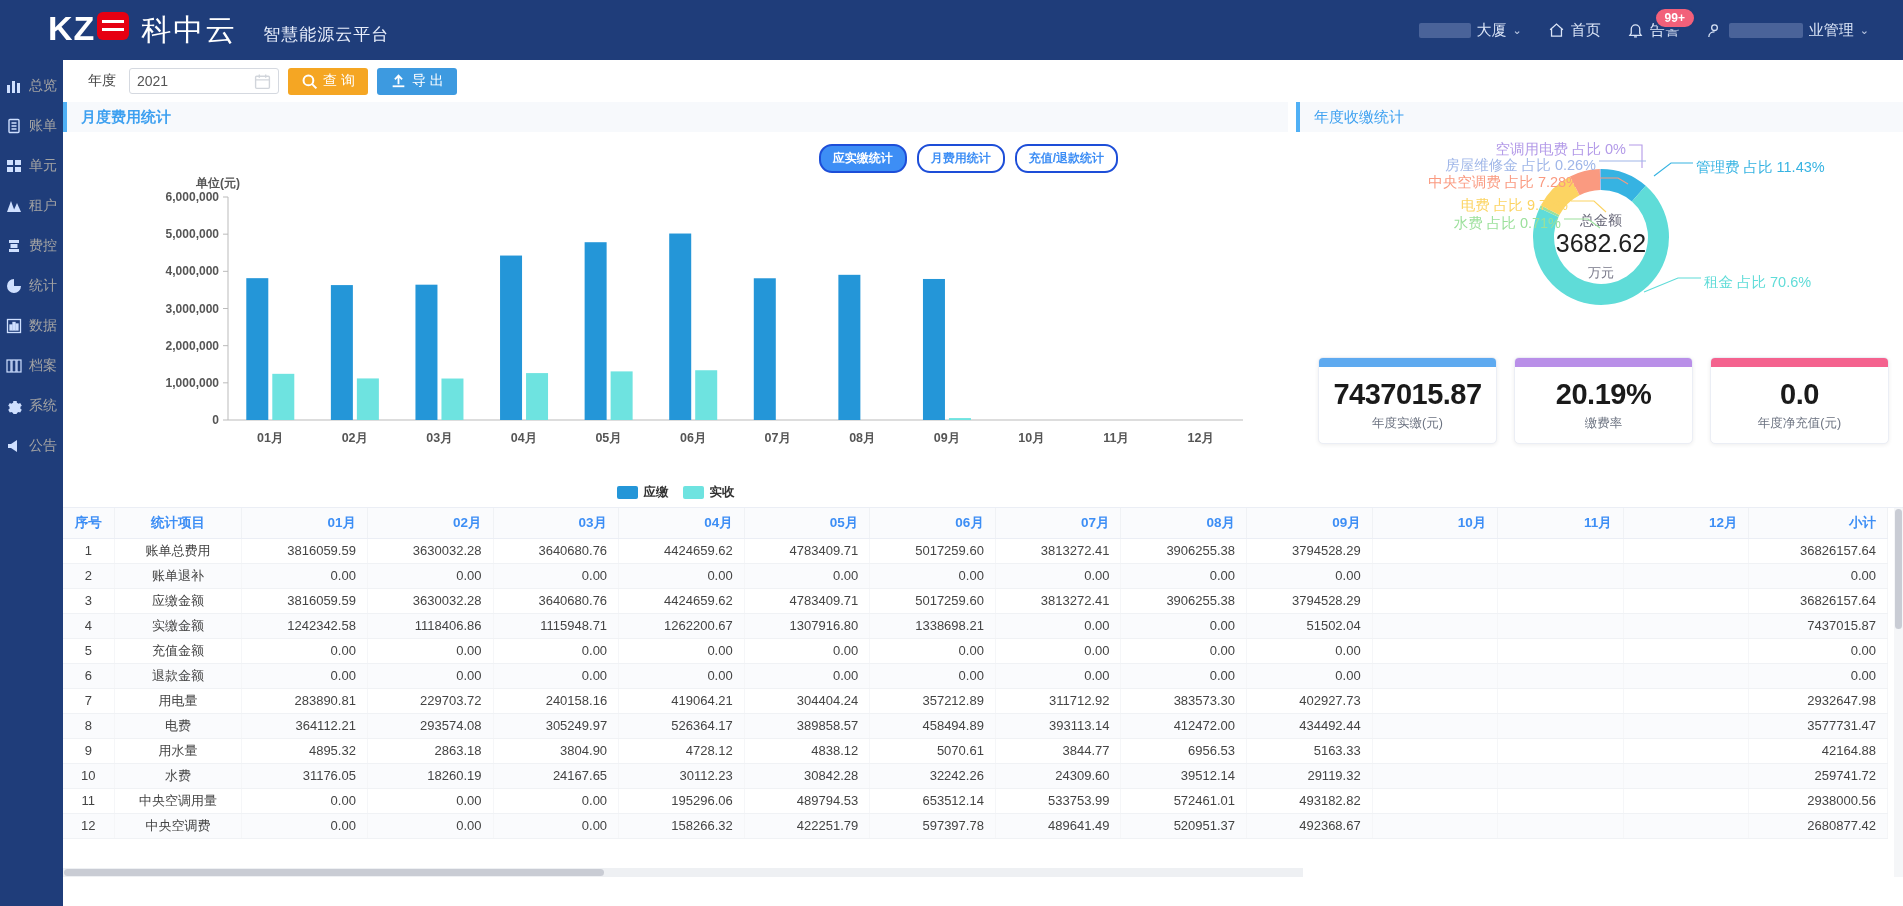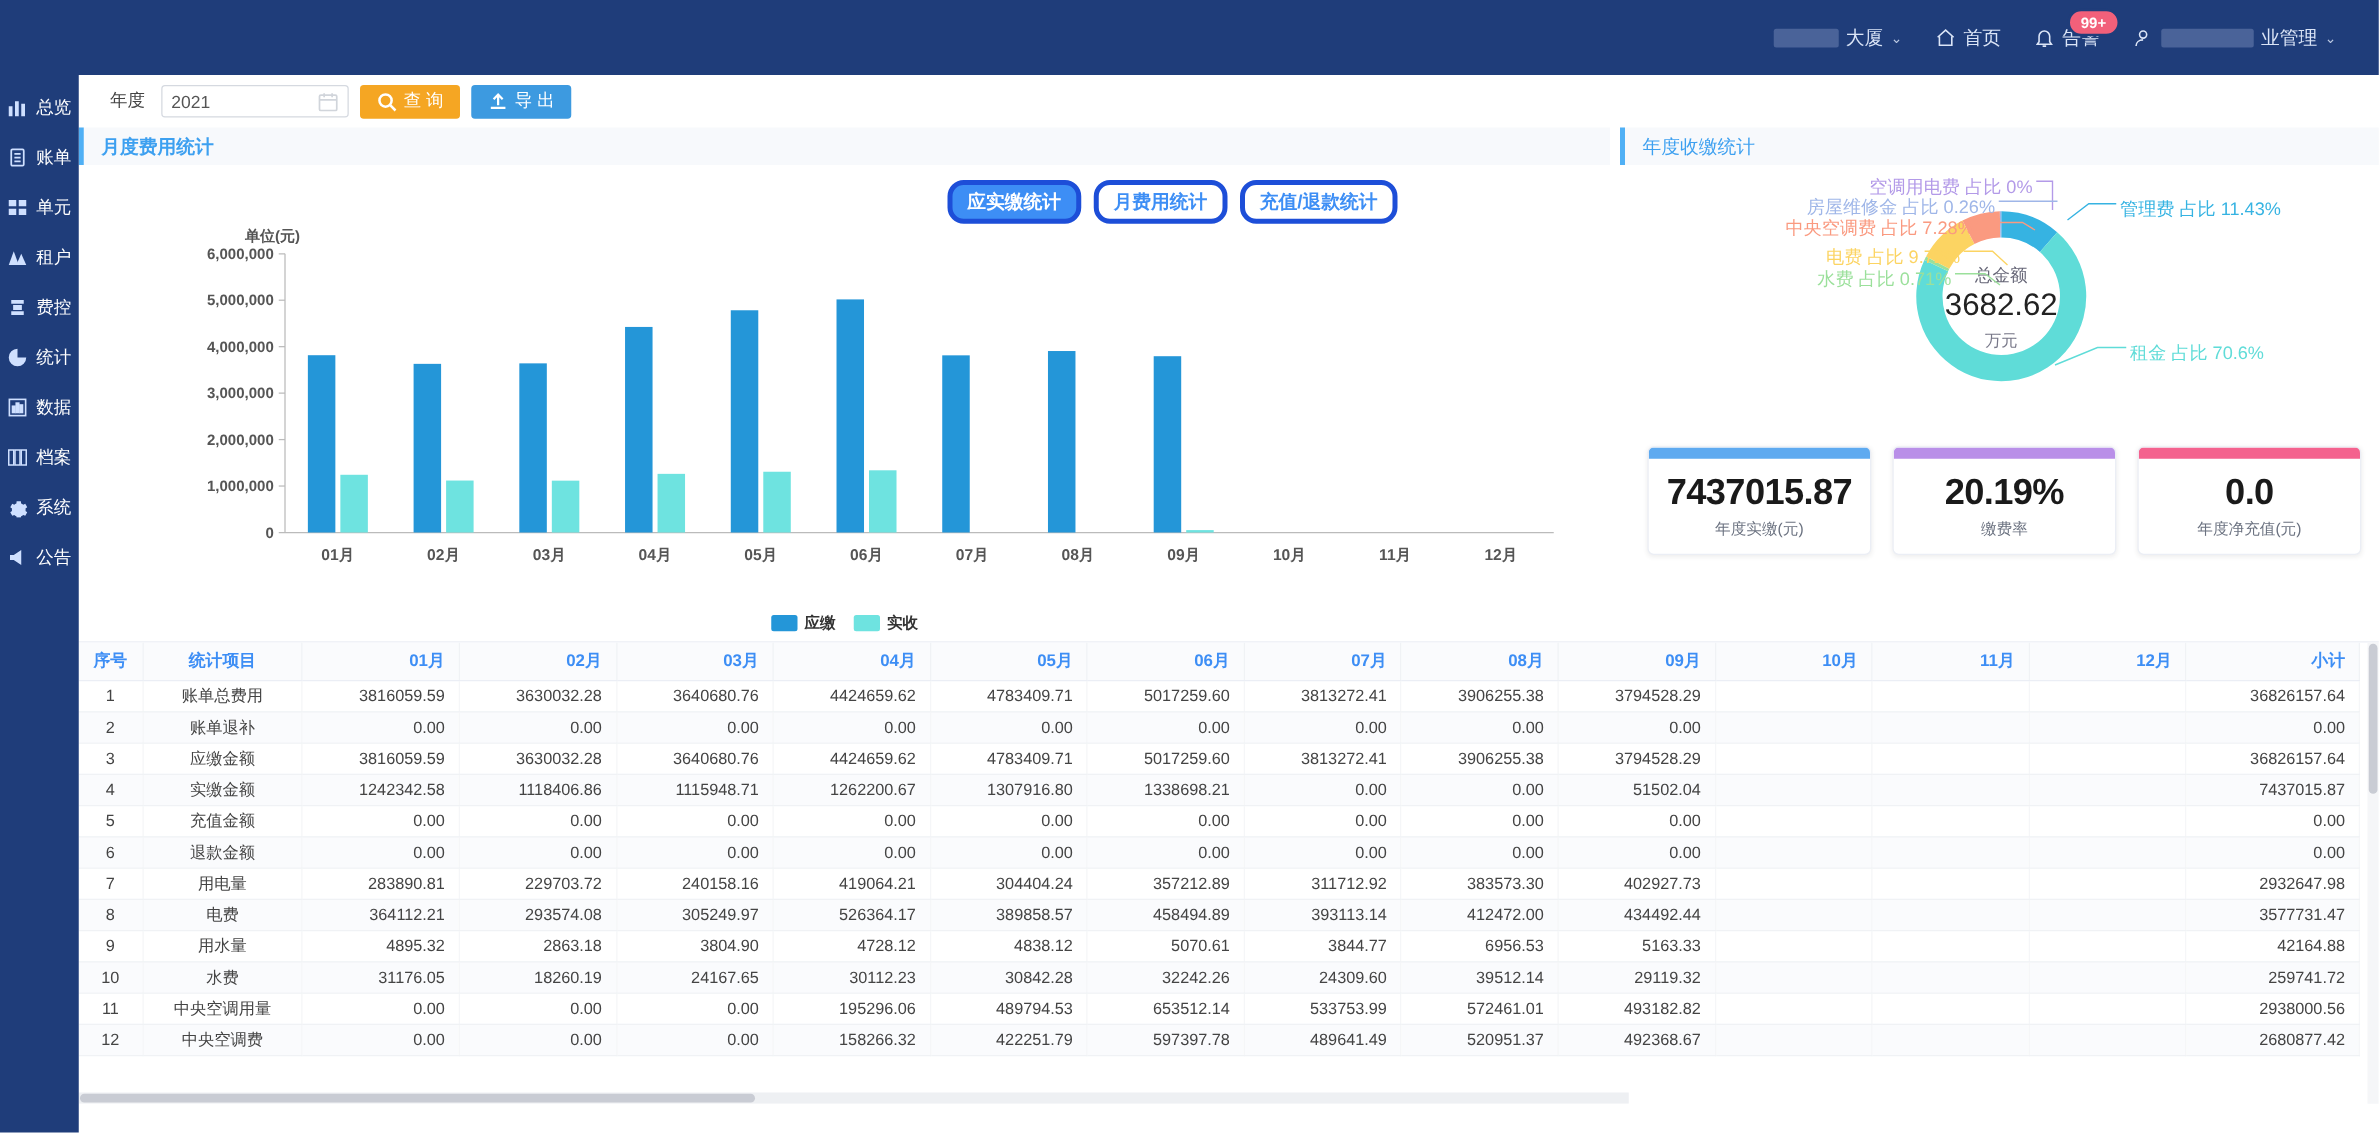--- a/index.html
+++ b/index.html
@@ -61,21 +61,21 @@
   .ico { display: inline-block; width: 17px; height: 17px; }
   
   .sidebar {
     position: absolute; top: 60px; left: 0; width: 63px; height: 846px;
     background: #1f3d7a;
     padding-top: 6px;
     z-index: 30;
   }
   .side-item {
     height: 40px; display: flex; align-items: center; gap: 7px;
-    padding-left: 6px; color: #ffffff; font-size: 14px; cursor: pointer;
+    padding-left: 6px; color: #a3a3a3; font-size: 14px; cursor: pointer;
   }
   .side-ico { width: 16px; height: 16px; flex: 0 0 16px; }
   
   .main {
     position: absolute; top: 60px; left: 63px;
     width: 1840px; height: 846px; background: #fff;
   }
   .toolbar {
     height: 42px; display: flex; align-items: center;
     padding-left: 25px; gap: 9px;
@@ -103,21 +103,21 @@
   }
   .row-main { display: flex; }
   .col-left { width: 1225px; font-weight: bold; }
   .col-right { width: 615px; padding-left: 8px; }
   
   .toggles {
     display: flex; justify-content: flex-end; gap: 10px;
     padding: 12px 170px 0 0;
   }
   .toggle {
-    border: 4px solid #1d4ed8; border-radius: 13px; font-size: 15px;
+    border: 2px solid #1d4ed8; border-radius: 13px; font-size: 12px;
     padding: 4px 12px; color: #3d8ef5; cursor: pointer; background: #fff;
     white-space: nowrap;
   }
   .toggle.active { background: #3d8ef5; color: #fff; }
   
   .chart-box { position: relative; height: 305px; margin-top: 2px; }
   .unit-label { position: absolute; left: 133px; top: 0; font-size: 12px; color: #555; }
   .legend {
     display: flex; justify-content: center; gap: 14px; align-items: center;
     font-size: 12.5px; color: #333; margin-top: 4px;
@@ -167,20 +167,26 @@
   .hscroll {
     position: absolute; left: 0; bottom: 0; height: 9px; width: 1240px;
     background: #eef0f3;
   }
   .hscroll .thumb { height: 7px; margin: 1px; width: 540px; background: #c9ccd4; border-radius: 4px; }
 </style>
 </head>
 <body>
 
 <div class="topbar">
+  <div class="logo-wrap">
+    <span class="logo-kz">KZ</span>
+    <span class="logo-badge"></span>
+    <span class="logo-cn">科中云</span>
+    <span class="logo-sub">智慧能源云平台</span>
+  </div>
 
   <div class="top-right">
     <div class="badge99">99+</div>
 
     <div class="top-item">
       <span class="redact" style="width:52px"></span>
       <span>大厦</span>
       <span class="caret">⌄</span>
     </div>
 

